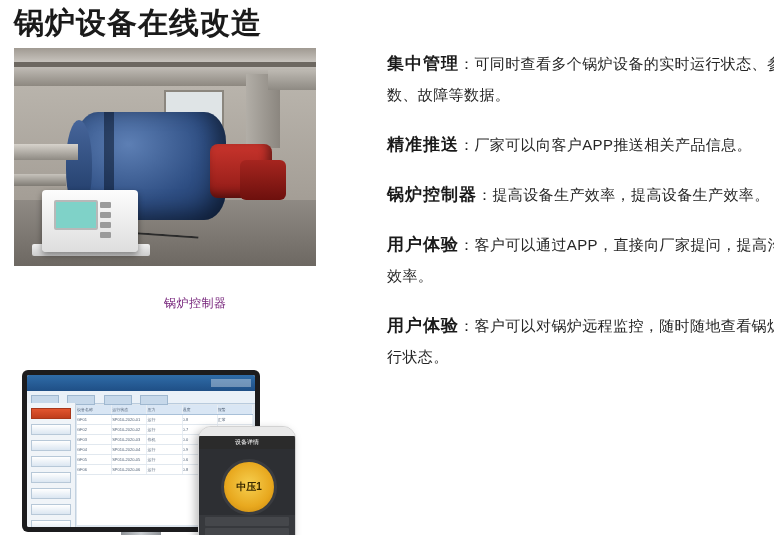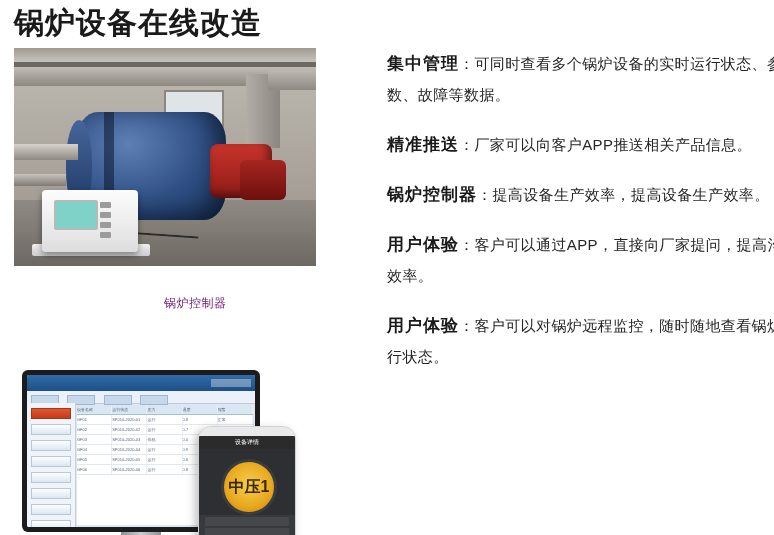--- a/index.html
+++ b/index.html
@@ -294,21 +294,21 @@
     background: #2d2f33;
   }
   .gauge {
     position: absolute;
     left: 22px; top: 10px;
     width: 50px; height: 50px;
     border-radius: 50%;
     background: radial-gradient(circle at 50% 45%, #f6cf4f 0%, #e8a81e 60%, #c07f0c 100%);
     border: 3px solid #3a3c40;
     color: #3a2a00;
-    font-size: 16px;
+    font-size: 10px;
     font-weight: bold;
     text-align: center;
     line-height: 50px;
   }
   .phone-list {
     position: absolute;
     left: 0; bottom: 0; width: 100%; height: 46px;
     background: #37393d;
   }
   .phone-list i {

